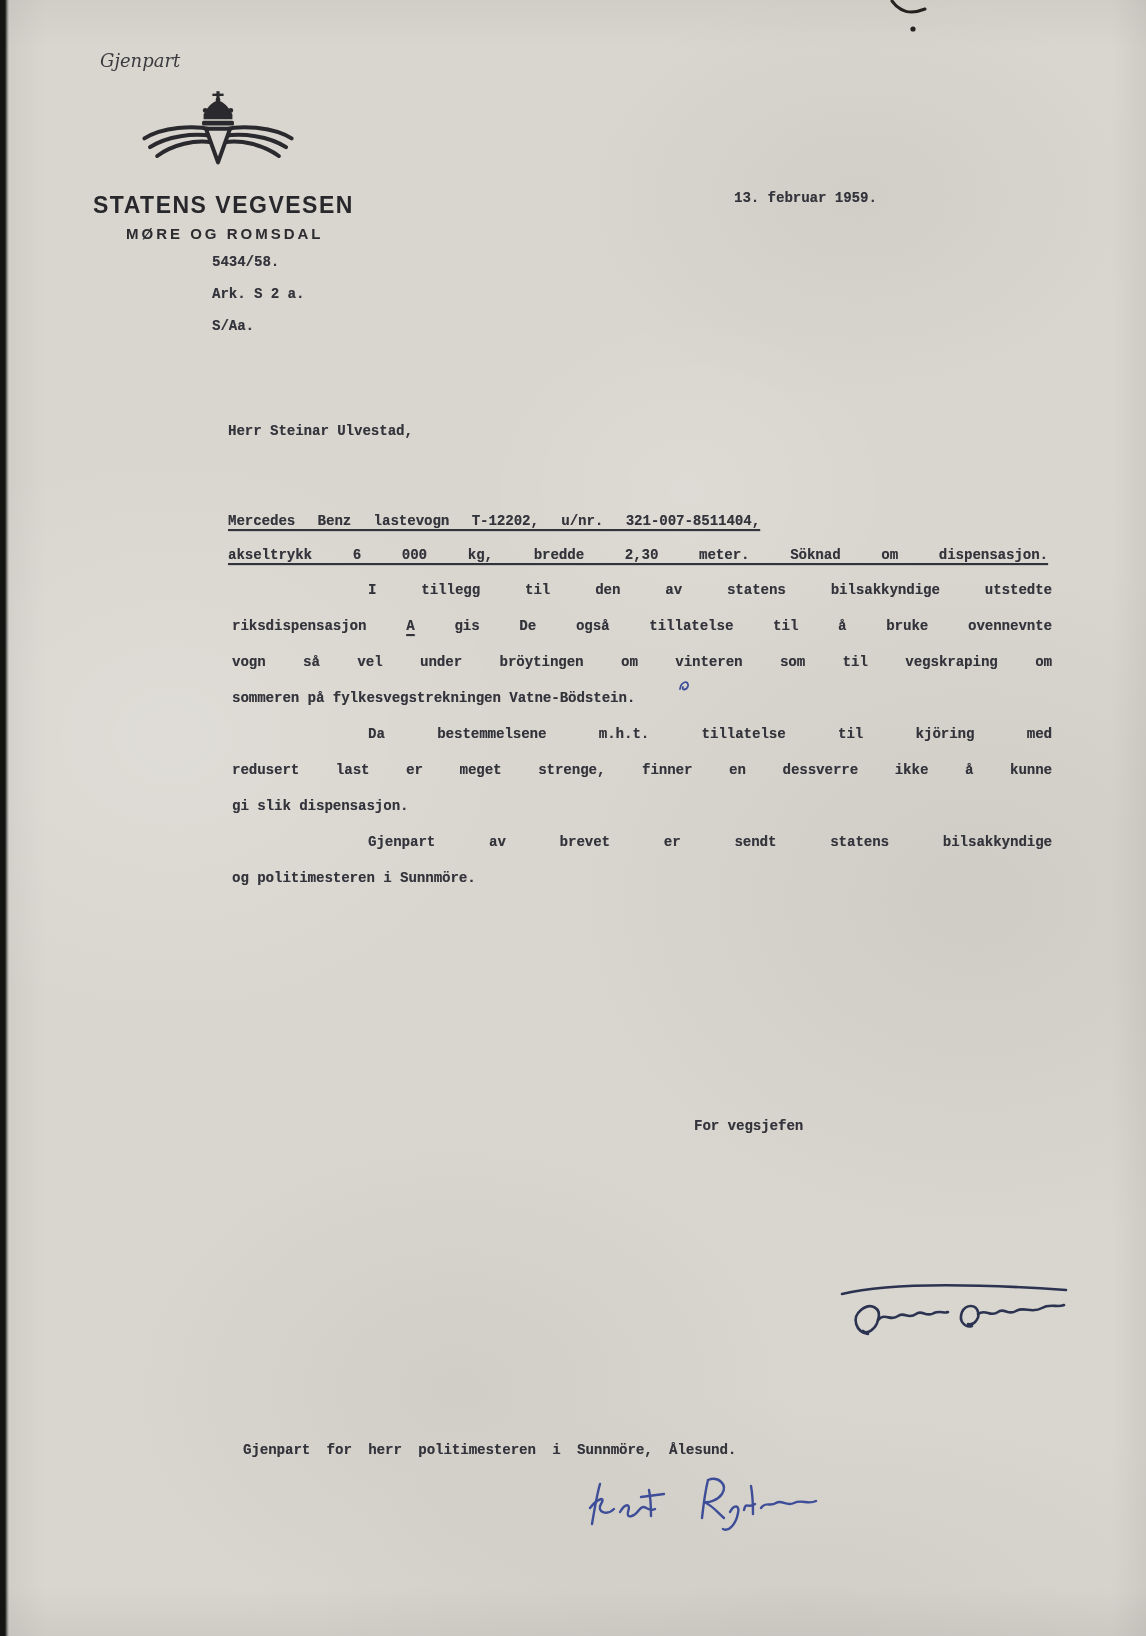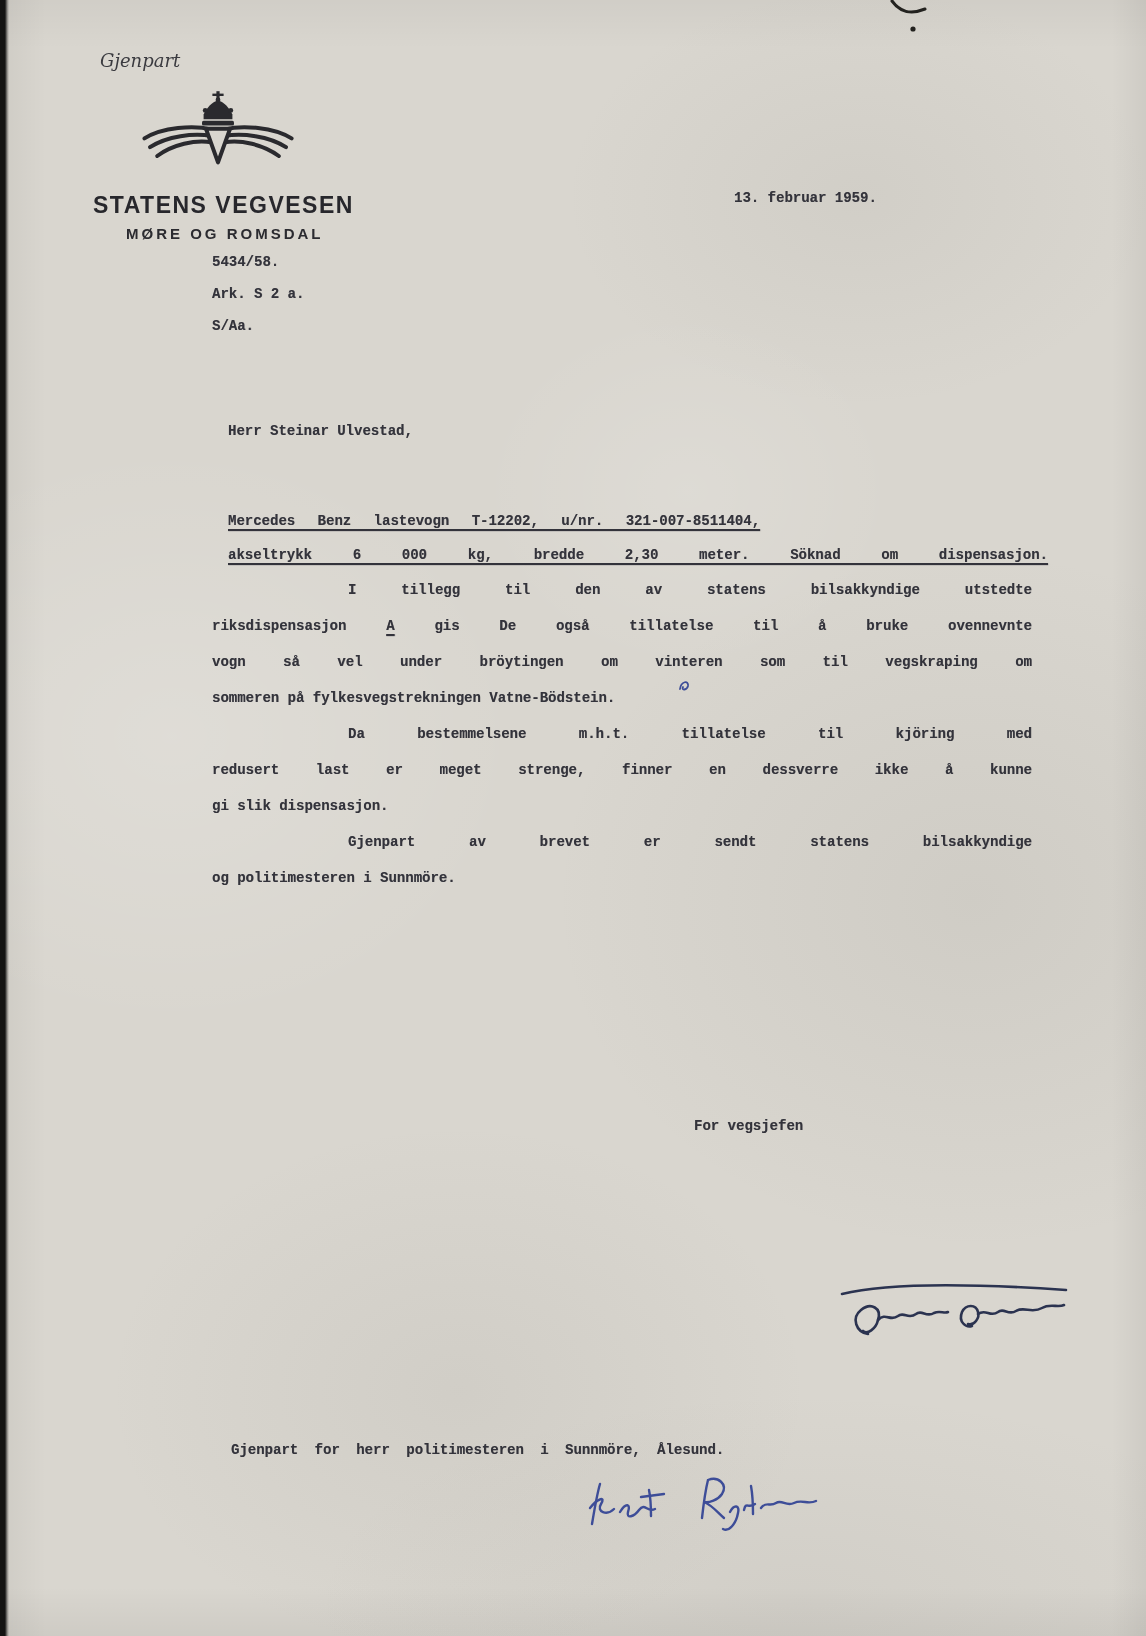--- a/index.html
+++ b/index.html
@@ -25,27 +25,27 @@
     font-style:italic;font-size:18px;color:#3b3b40;}
   .logo{position:absolute;left:138px;top:80px;}
   .org{position:absolute;left:93px;top:192px;font-size:23px;font-weight:700;
     letter-spacing:1.5px;color:#27272c;}
   .region{position:absolute;left:126px;top:225px;font-size:15px;font-weight:700;
     letter-spacing:3px;color:#2b2b30;}
   .refs{position:absolute;left:212px;top:246px;line-height:32px;}
   .date{position:absolute;left:734px;top:190px;}
   .recipient{position:absolute;left:228px;top:414px;line-height:34px;}
   .subject{position:absolute;left:228px;top:504px;width:820px;line-height:34px;}
-  .letter-body{position:absolute;left:212px;top:572px;width:820px;line-height:36px;}
+  .letter-body{position:absolute;left:232px;top:572px;width:820px;line-height:36px;}
   .line{min-height:36px;}
   .ind{text-indent:136px;}
   .j{text-align:justify;text-align-last:justify;}
   .u{text-decoration:underline;text-underline-offset:4px;text-decoration-thickness:1.5px;}
   .ws1{word-spacing:14px;}
-  .ws-sm{word-spacing:8px;}
+  .ws-sm{word-spacing:8px;margin-left:12px;}
   .forline{position:absolute;left:694px;top:1118px;}
   .footerline{position:absolute;left:231px;top:1442px;}
   .sig-main{position:absolute;left:838px;top:1256px;}
   .sig-copy{position:absolute;left:576px;top:1470px;}
   .corr{position:absolute;left:676px;top:678px;}
   .ink-marks{position:absolute;left:880px;top:0;}
   svg{display:block;}
 </style>
 </head>
 <body>

